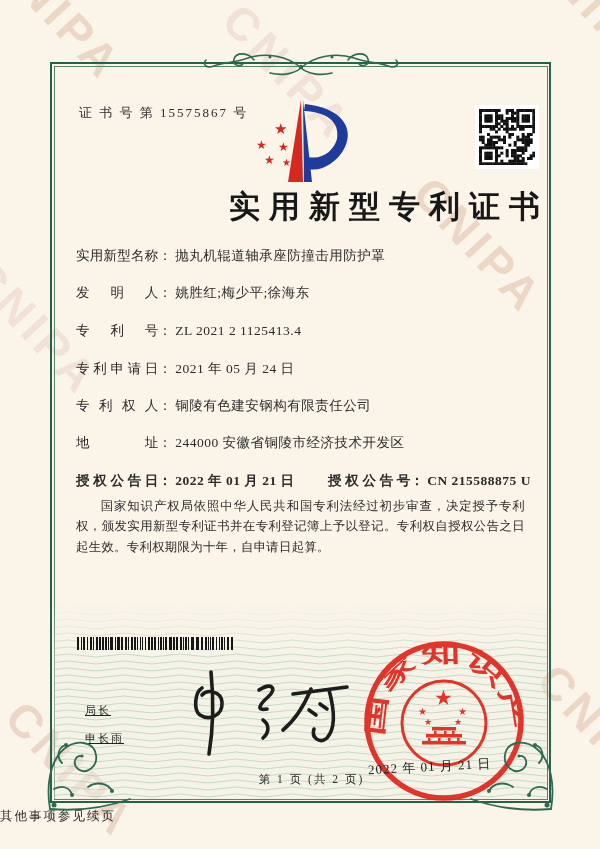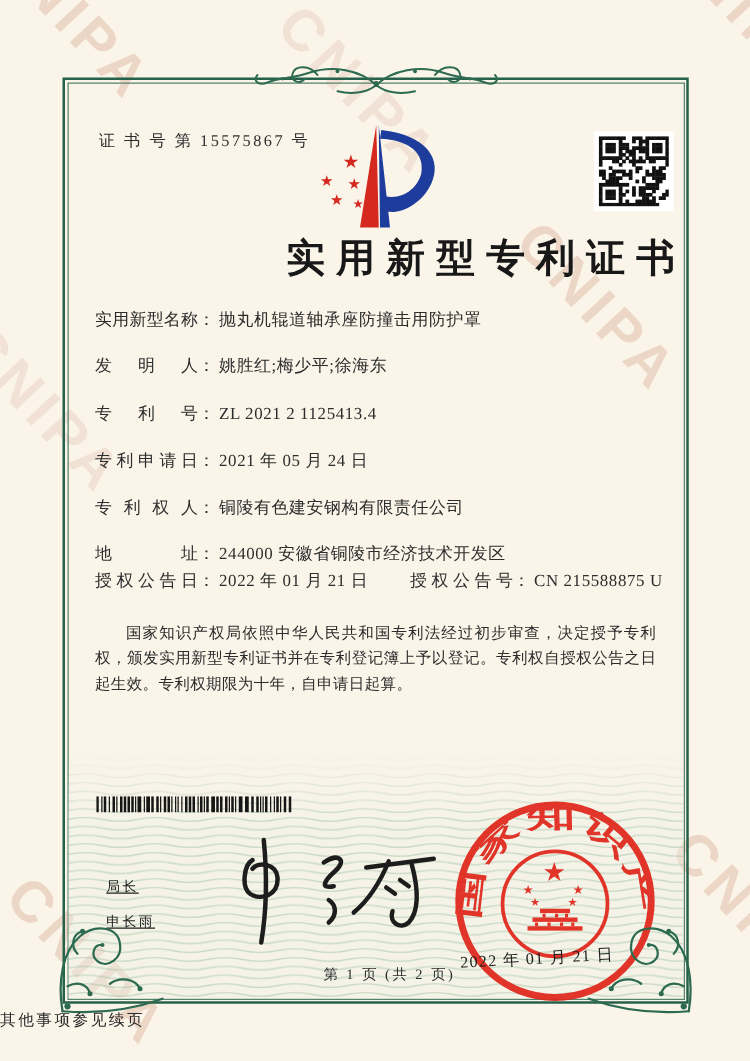--- a/index.html
+++ b/index.html
@@ -33,21 +33,21 @@
   .qr-box{position:absolute;left:423px;top:41px;width:64px;height:64px;background:#fff;z-index:2;
           display:flex;align-items:center;justify-content:center;}
 
   .title{position:absolute;left:0;top:122px;width:100%;text-align:right;font-size:31px;
          font-weight:bold;letter-spacing:9px;color:#181818;z-index:2;}
   .frow{position:absolute;left:24px;right:22px;font-size:13.5px;color:#2c2c2c;z-index:2;white-space:nowrap;}
   .flabel{display:inline-block;width:6.1em;text-align:justify;text-align-last:justify;}
   .colon{display:inline-block;}
   .fvalue{letter-spacing:.5px;}
   .r0{top:183px;} .r1{top:220px;} .r2{top:258px;} .r3{top:296px;}
-  .r4{top:333px;} .r5{top:370px;} .r6{top:392px;}
+  .r4{top:333px;} .r5{top:370px;} .r6{top:408px;font-weight:bold;}
   .grant-right{position:absolute;left:252px;top:0;}
 
   .paras{position:absolute;left:24px;right:24px;top:432px;font-size:12.4px;line-height:20.4px;
          color:#2c2c2c;text-align:justify;z-index:2;letter-spacing:.3px;}
   .paras p{margin:0;text-indent:2em;}
 
   .barcode{position:absolute;left:25px;top:573px;z-index:2;}
 
   .officials{position:absolute;left:33px;top:632px;font-size:11px;color:#222;z-index:2;line-height:28px;letter-spacing:2px;text-decoration:underline;}
   .signature{position:absolute;left:105px;top:598px;z-index:2;}

